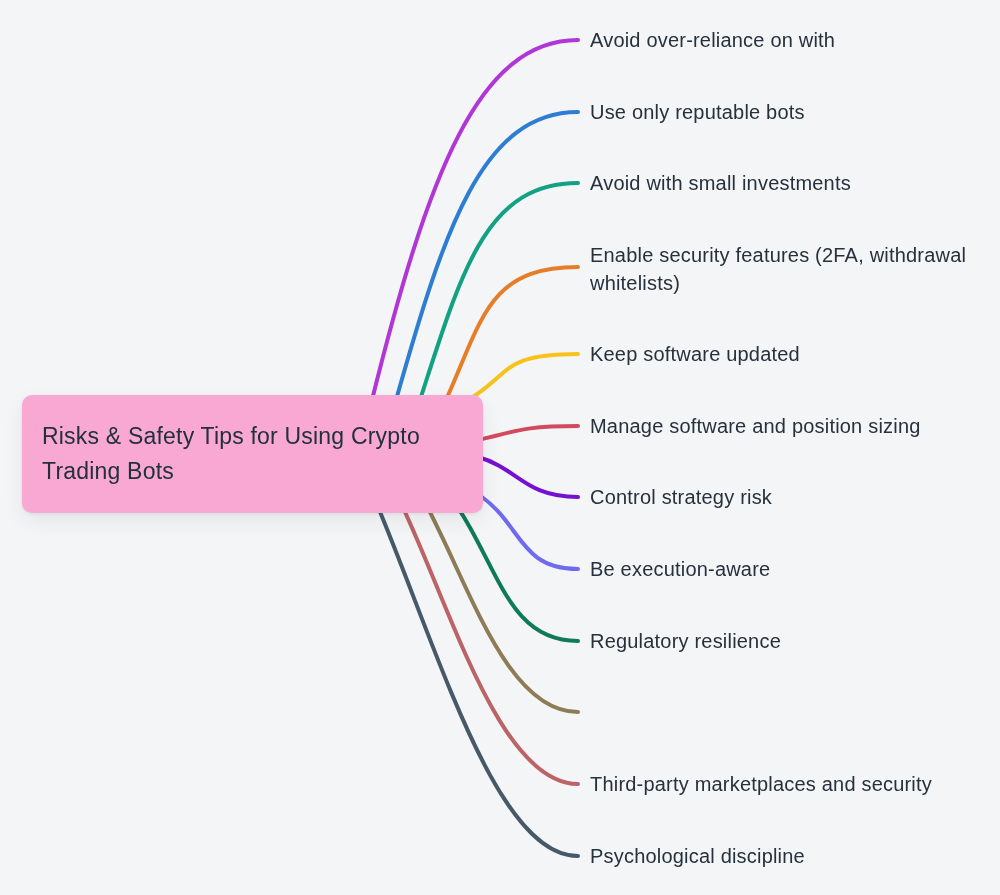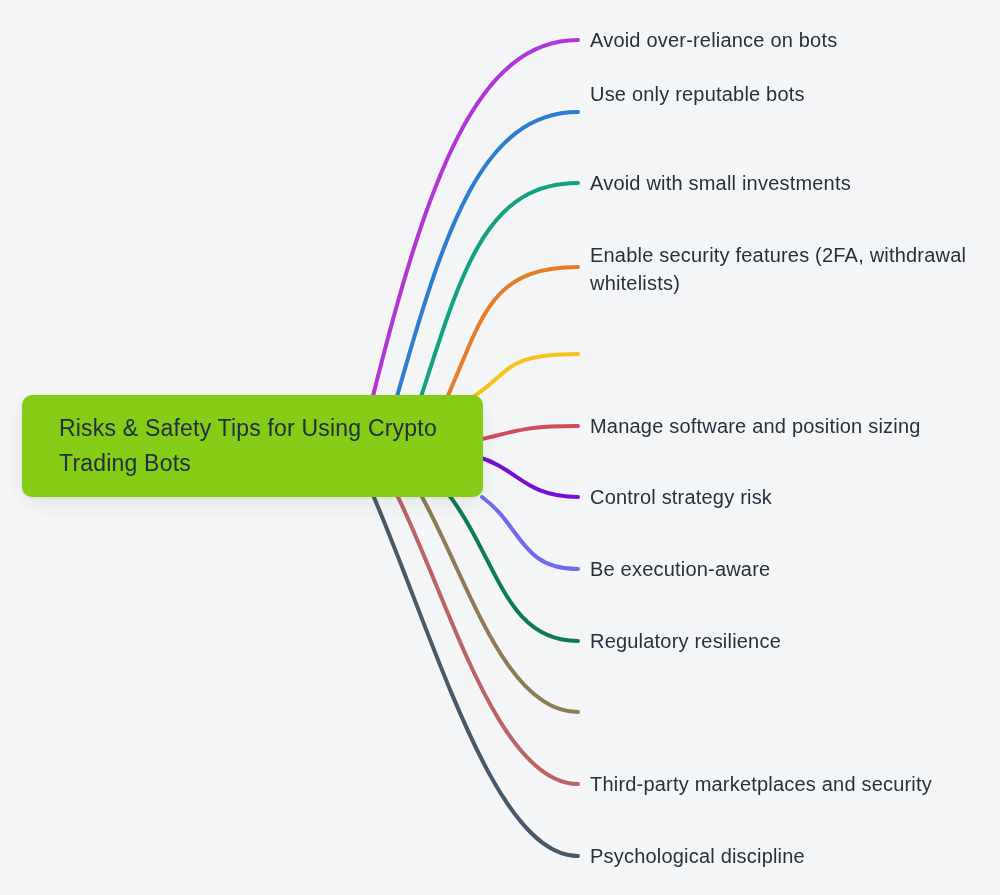--- a/index.html
+++ b/index.html
@@ -20,28 +20,28 @@
   svg.links {
     position: absolute;
     left: 0;
     top: 0;
   }
   .root-card {
     position: absolute;
     left: 22px;
     top: 395px;
     width: 461px;
-    height: 102px;
-    background: #84cc16;
+    height: 118px;
+    background: #f9a8d4;
     border-radius: 10px;
     box-shadow: 0 1px 3px rgba(30,40,60,0.08), 0 8px 20px rgba(30,40,60,0.07);
     display: flex;
     align-items: center;
     box-sizing: border-box;
-    padding: 0 37px;
+    padding: 0 20px;
   }
   .root-card .root-title {
     font-size: 23px;
     line-height: 35px;
     color: #22303e;
     letter-spacing: 0.2px;
   }
   .branch-label {
     position: absolute;
     left: 590px;
@@ -73,24 +73,25 @@
     <path d="M 449 495 C 498 560, 505 641, 578 641" stroke="#107a58"></path>
     <path d="M 421 495 C 468 580, 505 712, 578 712" stroke="#8d7c55"></path>
     <path d="M 397 495 C 448 598, 498 784, 578 784" stroke="#bb6366"></path>
     <path d="M 373 495 C 437 645, 495 856, 578 856" stroke="#475969"></path>
   </svg>
 
   <div class="root-card">
     <div class="root-title">Risks &amp; Safety Tips for Using Crypto Trading Bots</div>
   </div>
 
-  <div class="branch-label" style="top:26px">Avoid over-reliance on bots</div>
-  <div class="branch-label" style="top:80px">Use only reputable bots</div>
+  <div class="branch-label" style="top:26px">Avoid over-reliance on with</div>
+  <div class="branch-label" style="top:98px">Use only reputable bots</div>
   <div class="branch-label" style="top:169px">Avoid with small investments</div>
   <div class="branch-label wrap" style="top:241px">Enable security features (2FA, withdrawal whitelists)</div>
+  <div class="branch-label" style="top:340px">Keep software updated</div>
   <div class="branch-label" style="top:412px">Manage software and position sizing</div>
   <div class="branch-label" style="top:555px">Be execution-aware</div>
   <div class="branch-label" style="top:483px">Control strategy risk</div>
   <div class="branch-label" style="top:627px">Regulatory resilience</div>
   <div class="branch-label" style="top:770px">Third-party marketplaces and security</div>
   <div class="branch-label" style="top:842px">Psychological discipline</div>
 
 </div>
 
 </body></html>

